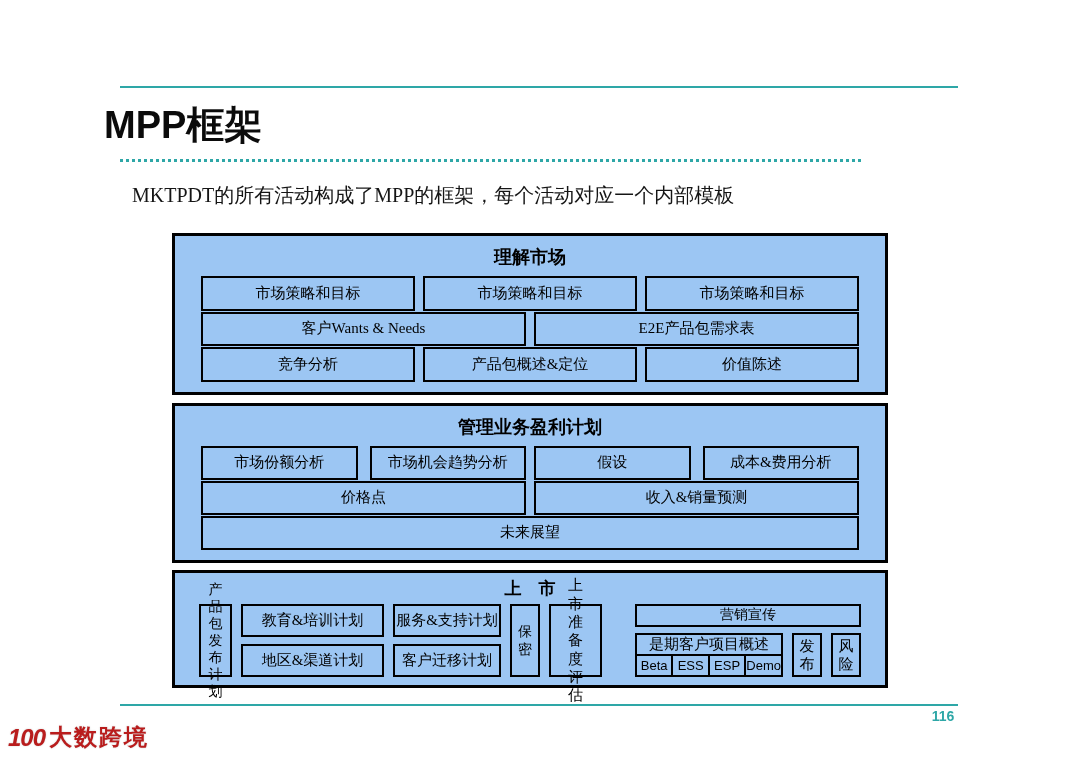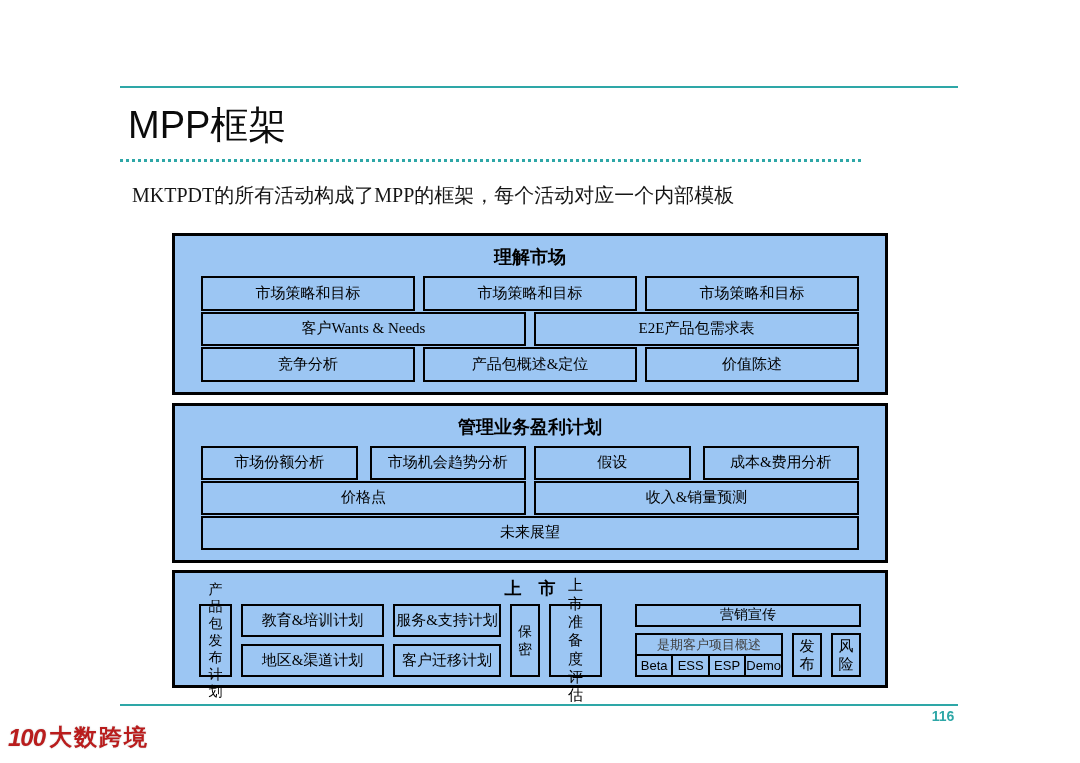--- a/index.html
+++ b/index.html
@@ -8,22 +8,22 @@
     font-family:"Liberation Serif",serif;color:#111;overflow:hidden;
   }
   .rule{position:absolute;height:2px;background:#2ea7a7;}
   .rule.top{left:120px;top:86px;width:838px;}
   .rule.bottom{left:120px;top:704px;width:838px;}
   .rule.dotted{
     left:120px;top:159px;width:743px;height:3px;background:none;
     background-image:repeating-linear-gradient(90deg,#2ea7a7 0 3px,transparent 3px 6px);
   }
   .page-title{
-    position:absolute;left:128px;top:100px;margin:0;
-    font-family:"Liberation Sans",sans-serif;font-weight:400;
+    position:absolute;left:104px;top:100px;margin:0;
+    font-family:"Liberation Sans",sans-serif;font-weight:700;
     font-size:38px;letter-spacing:0;color:#0b0b0b;
   }
   .subtitle{
     position:absolute;left:132px;top:182px;margin:0;
     font-size:20px;color:#151515;white-space:nowrap;
   }
   .bigbox{
     position:absolute;left:172px;width:716px;box-sizing:border-box;
     background:#9cc6f3;border:3px solid #000;
     display:flex;flex-direction:column;
@@ -60,21 +60,21 @@
   .launch-col .cell{font-size:15px;}
   .launch-right{flex:1;display:flex;flex-direction:column;gap:6px;min-width:0;margin-left:24px;}
   .marketing{flex:0 0 23px;font-size:14px;}
   .launch-right-bottom{flex:1;display:flex;gap:9px;min-height:0;}
   .program-table{
     flex:1;border:2px solid #000;box-sizing:border-box;
     display:flex;flex-direction:column;background:#9cc6f3;
   }
   .pt-header{
     flex:1;border-bottom:2px solid #000;display:flex;align-items:center;
-    justify-content:center;font-size:13px;color:#404040;
+    justify-content:center;font-size:15px;color:#000000;
   }
   .pt-cells{flex:1;display:flex;}
   .pt-cell{
     flex:1;display:flex;align-items:center;justify-content:center;
     font-family:"Liberation Sans",sans-serif;font-size:13px;color:#000;
     border-left:2px solid #000;
   }
   .pt-cell:first-child{border-left:none;}
   .page-number{
     position:absolute;left:928px;top:708px;width:30px;text-align:center;

